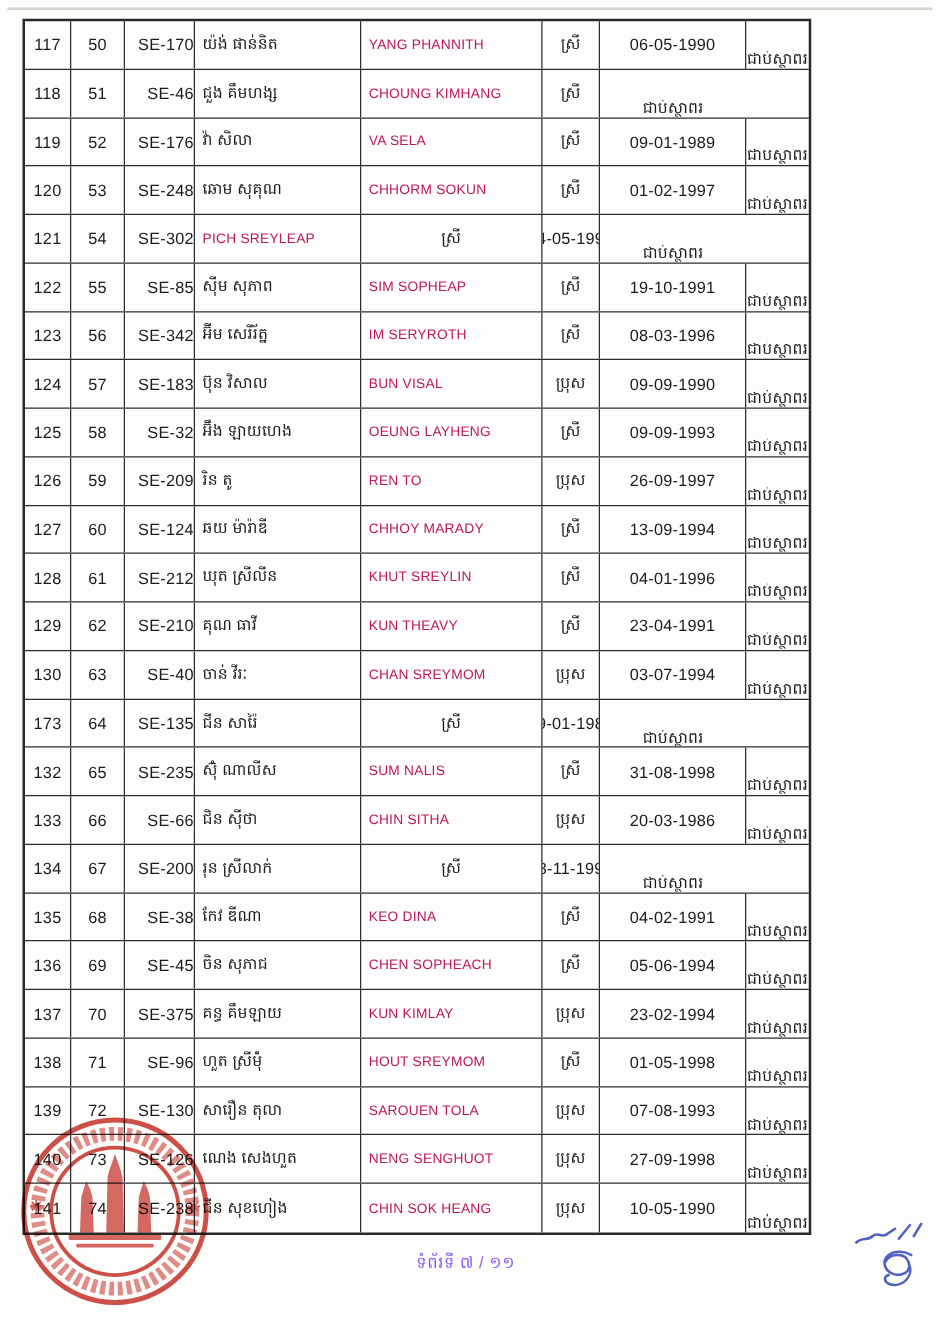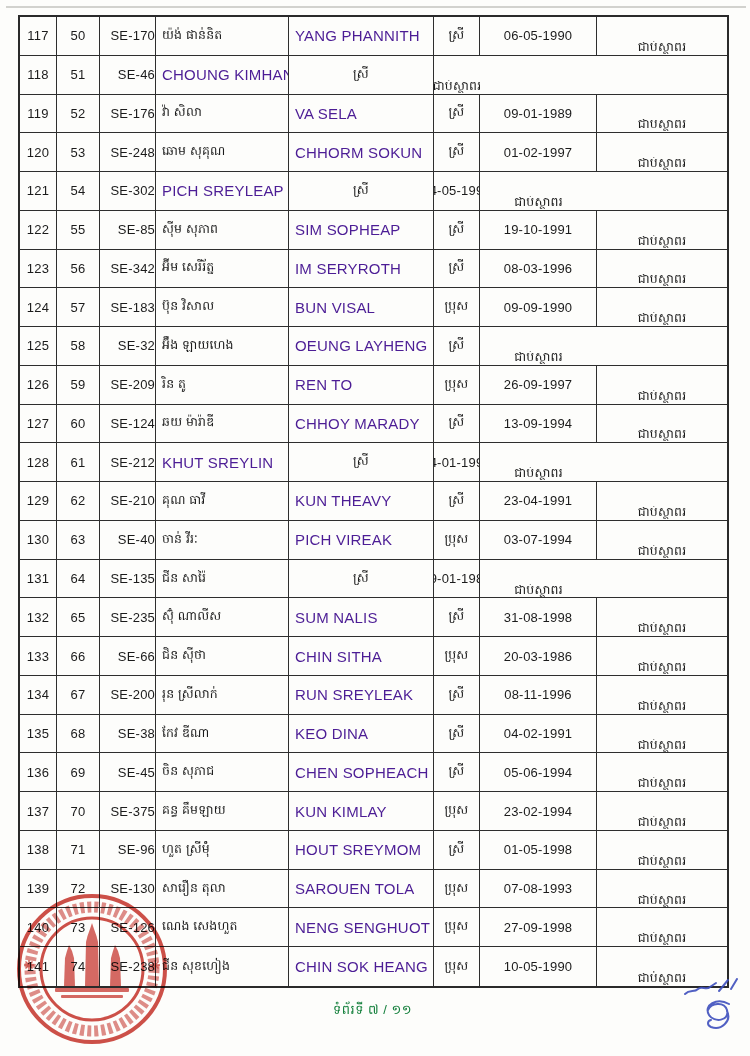--- a/index.html
+++ b/index.html
@@ -25,21 +25,21 @@
     left: 6px;
     width: 740px;
     height: 2px;
     background: #c3c3bf;
     opacity: 0.75;
   }
   .roster-table {
     position: absolute;
     left: 18px;
     top: 15px;
-    width: 711px;
+    width: 631px;
     height: 973px;
     box-sizing: border-box;
     border: 2.2px solid #2a2a2a;
     display: grid;
     grid-template-rows: repeat(25, 1fr);
     background: transparent;
   }
   .t-row {
     display: grid;
     grid-template-columns: 37px 43px 56px 133px 145px 46px 117px 1fr;
@@ -61,34 +61,34 @@
   .cell:last-child { border-right: none; margin-top: 24px; }
   .cell.code {
     justify-content: flex-end;
     padding-right: 0;
   }
   .cell.name-km, .cell.name-latin {
     justify-content: flex-start;
     padding-left: 6px;
   }
   .cell.name-latin {
-    font-size: 15px;
-    color: #4c1d95;
+    font-size: 11px;
+    color: #be185d;
   }
   .km {
     font-family: "Liberation Sans", sans-serif;
     font-size: 12.5px;
     color: #1b1b1b;
   }
   .footer-page {
     position: absolute;
     left: 333px;
     top: 1001px;
     font-size: 13px;
-    color: #15803d;
+    color: #8b5cf6;
     letter-spacing: 0.5px;
   }
   .stamp {
     position: absolute;
     left: 14px;
     top: 891px;
     width: 156px;
     height: 156px;
     mix-blend-mode: multiply;
     opacity: 0.88;
@@ -116,20 +116,21 @@
       <div class="cell code">SE-170</div>
       <div class="cell name-km km">យ៉ង់ ផាន់និត</div>
       <div class="cell name-latin">YANG PHANNITH</div>
       <div class="cell km">ស្រី</div>
       <div class="cell">06-05-1990</div>
       <div class="cell km">ជាប់ស្ថាពរ</div>
     </div><div class="t-row">
       <div class="cell">118</div>
       <div class="cell">51</div>
       <div class="cell code">SE-46</div>
+      <div class="cell name-km km">ជួង គឹមហង្ស</div>
       <div class="cell name-latin">CHOUNG KIMHANG</div>
       <div class="cell km">ស្រី</div>
       <div class="cell km">ជាប់ស្ថាពរ</div>
     </div><div class="t-row">
       <div class="cell">119</div>
       <div class="cell">52</div>
       <div class="cell code">SE-176</div>
       <div class="cell name-km km">វ៉ា សិលា</div>
       <div class="cell name-latin">VA SELA</div>
       <div class="cell km">ស្រី</div>
@@ -179,20 +180,21 @@
       <div class="cell km">ប្រុស</div>
       <div class="cell">09-09-1990</div>
       <div class="cell km">ជាប់ស្ថាពរ</div>
     </div><div class="t-row">
       <div class="cell">125</div>
       <div class="cell">58</div>
       <div class="cell code">SE-32</div>
       <div class="cell name-km km">អ៊ឹង ឡាយហេង</div>
       <div class="cell name-latin">OEUNG LAYHENG</div>
       <div class="cell km">ស្រី</div>
+      <div class="cell">09-09-1993</div>
       <div class="cell km">ជាប់ស្ថាពរ</div>
     </div><div class="t-row">
       <div class="cell">126</div>
       <div class="cell">59</div>
       <div class="cell code">SE-209</div>
       <div class="cell name-km km">រិន តូ</div>
       <div class="cell name-latin">REN TO</div>
       <div class="cell km">ប្រុស</div>
       <div class="cell">26-09-1997</div>
       <div class="cell km">ជាប់ស្ថាពរ</div>
@@ -202,44 +204,45 @@
       <div class="cell code">SE-124</div>
       <div class="cell name-km km">ឆយ ម៉ារ៉ាឌី</div>
       <div class="cell name-latin">CHHOY MARADY</div>
       <div class="cell km">ស្រី</div>
       <div class="cell">13-09-1994</div>
       <div class="cell km">ជាប់ស្ថាពរ</div>
     </div><div class="t-row">
       <div class="cell">128</div>
       <div class="cell">61</div>
       <div class="cell code">SE-212</div>
+      <div class="cell name-km km">ឃុត ស្រីលីន</div>
       <div class="cell name-latin">KHUT SREYLIN</div>
       <div class="cell km">ស្រី</div>
       <div class="cell">04-01-1996</div>
       <div class="cell km">ជាប់ស្ថាពរ</div>
     </div><div class="t-row">
       <div class="cell">129</div>
       <div class="cell">62</div>
       <div class="cell code">SE-210</div>
       <div class="cell name-km km">គុណ ធាវី</div>
       <div class="cell name-latin">KUN THEAVY</div>
       <div class="cell km">ស្រី</div>
       <div class="cell">23-04-1991</div>
       <div class="cell km">ជាប់ស្ថាពរ</div>
     </div><div class="t-row">
       <div class="cell">130</div>
       <div class="cell">63</div>
       <div class="cell code">SE-40</div>
       <div class="cell name-km km">ចាន់ វីរៈ</div>
-      <div class="cell name-latin">PICH VIREAK</div>
+      <div class="cell name-latin">CHAN SREYMOM</div>
       <div class="cell km">ប្រុស</div>
       <div class="cell">03-07-1994</div>
       <div class="cell km">ជាប់ស្ថាពរ</div>
     </div><div class="t-row">
-      <div class="cell">131</div>
+      <div class="cell">173</div>
       <div class="cell">64</div>
       <div class="cell code">SE-135</div>
       <div class="cell name-km km">ជីន សារ៉ៃ</div>
       <div class="cell km">ស្រី</div>
       <div class="cell">19-01-1989</div>
       <div class="cell km">ជាប់ស្ថាពរ</div>
     </div><div class="t-row">
       <div class="cell">132</div>
       <div class="cell">65</div>
       <div class="cell code">SE-235</div>
@@ -255,21 +258,20 @@
       <div class="cell name-km km">ជិន ស៊ីថា</div>
       <div class="cell name-latin">CHIN SITHA</div>
       <div class="cell km">ប្រុស</div>
       <div class="cell">20-03-1986</div>
       <div class="cell km">ជាប់ស្ថាពរ</div>
     </div><div class="t-row">
       <div class="cell">134</div>
       <div class="cell">67</div>
       <div class="cell code">SE-200</div>
       <div class="cell name-km km">រុន ស្រីលាក់</div>
-      <div class="cell name-latin">RUN SREYLEAK</div>
       <div class="cell km">ស្រី</div>
       <div class="cell">08-11-1996</div>
       <div class="cell km">ជាប់ស្ថាពរ</div>
     </div><div class="t-row">
       <div class="cell">135</div>
       <div class="cell">68</div>
       <div class="cell code">SE-38</div>
       <div class="cell name-km km">កែវ ឌីណា</div>
       <div class="cell name-latin">KEO DINA</div>
       <div class="cell km">ស្រី</div>

